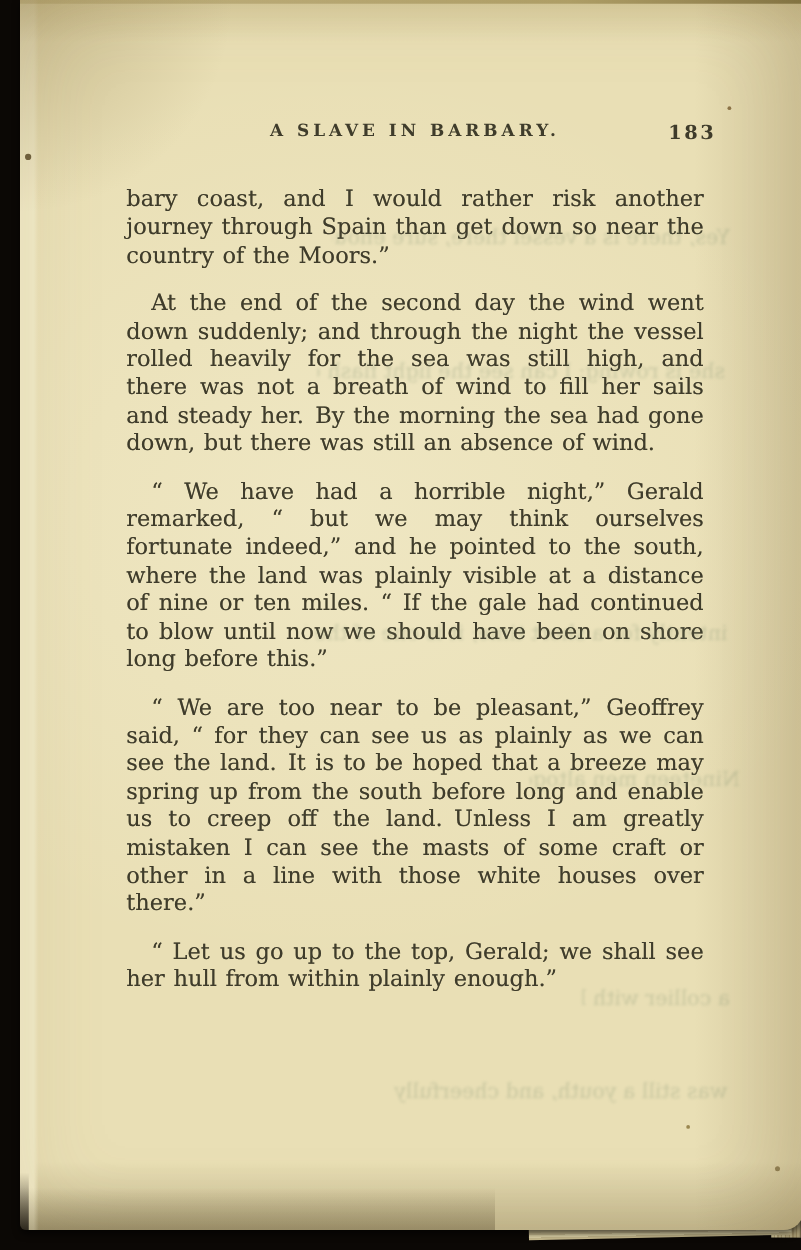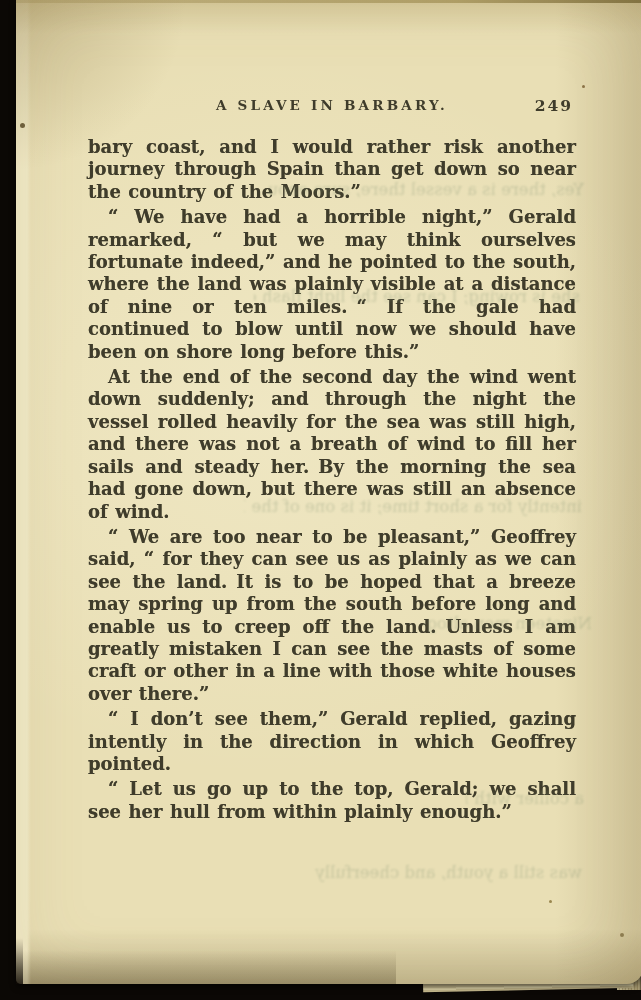--- a/index.html
+++ b/index.html
@@ -74,21 +74,21 @@
   }
 
   .text-block{
     position:absolute;left:69px;top:133px;width:494px;
     color:var(--ink);
     font-size:18px;line-height:22.4px;
     text-align:justify;
     word-spacing:1.2px;
     text-shadow:0 0 .5px rgba(62,58,40,.55);
   }
-  .text-block p{margin:3px;padding:0;font-weight:bold;}
+  .text-block p{margin:16px;padding:0;}
   .text-block p.indent{text-indent:20px;}
 
   .ghost{
     position:absolute;
     transform:scaleX(-1);
     color:var(--ghost);
     opacity:.30;
     filter:blur(1.1px);
     font-size:16.5px;line-height:20px;
     white-space:nowrap;overflow:hidden;
@@ -113,29 +113,28 @@
 <div class="scene">
 
   <div class="fore-edge"></div>
   <div class="bottom-stack"></div>
 
   <div class="page">
     <div class="top-edge-line"></div>
 
     <div class="running-header">
       <div class="header-title">A SLAVE IN BARBARY.</div>
-      <div class="page-number">249</div>
+      <div class="page-number">183</div>
     </div>
 
     <div class="text-block" id="text-block">
         <p class="">bary coast, and I would rather risk another journey through Spain than get down so near the country of the Moors.”</p>
+        <p class="indent">At the end of the second day the wind went down suddenly; and through the night the vessel rolled heavily for the sea was still high, and there was not a breath of wind to fill her sails and steady her. By the morning the sea had gone down, but there was still an absence of wind.</p>
         <p class="indent">“ We have had a horrible night,” Gerald remarked, “ but we may think ourselves fortunate indeed,” and he pointed to the south, where the land was plainly visible at a distance of nine or ten miles. “ If the gale had continued to blow until now we should have been on shore long before this.”</p>
-        <p class="indent">At the end of the second day the wind went down suddenly; and through the night the vessel rolled heavily for the sea was still high, and there was not a breath of wind to fill her sails and steady her. By the morning the sea had gone down, but there was still an absence of wind.</p>
         <p class="indent">“ We are too near to be pleasant,” Geoffrey said, “ for they can see us as plainly as we can see the land. It is to be hoped that a breeze may spring up from the south before long and enable us to creep off the land. Unless I am greatly mistaken I can see the masts of some craft or other in a line with those white houses over there.”</p>
-        <p class="indent">“ I don’t see them,” Gerald replied, gazing intently in the direction in which Geoffrey pointed.</p>
         <p class="indent">“ Let us go up to the top, Gerald; we shall see her hull from within plainly enough.”</p>
       </div>
 
     <div id="ghost-layer">
         <div class="ghost" style="top: 180px; left: 250px; width: 318px;">Yes, there is a vessel there, sure enough. O</div>
         <div class="ghost" style="top: 287px; left: 238px; width: 326px;">she is rowing; I can see the light flash on</div>
         <div class="ghost" style="top: 497px; left: 228px; width: 338px;">intently for a short time; it is one of the Barbary</div>
         <div class="ghost" style="top: 614px; left: 408px; width: 168px;">Nineteen men altogether.</div>
         <div class="ghost" style="top: 789px; left: 450px; width: 118px;">a collier with her</div>
         <div class="ghost" style="top: 863px; left: 290px; width: 276px;">was still a youth, and cheerfully</div>

